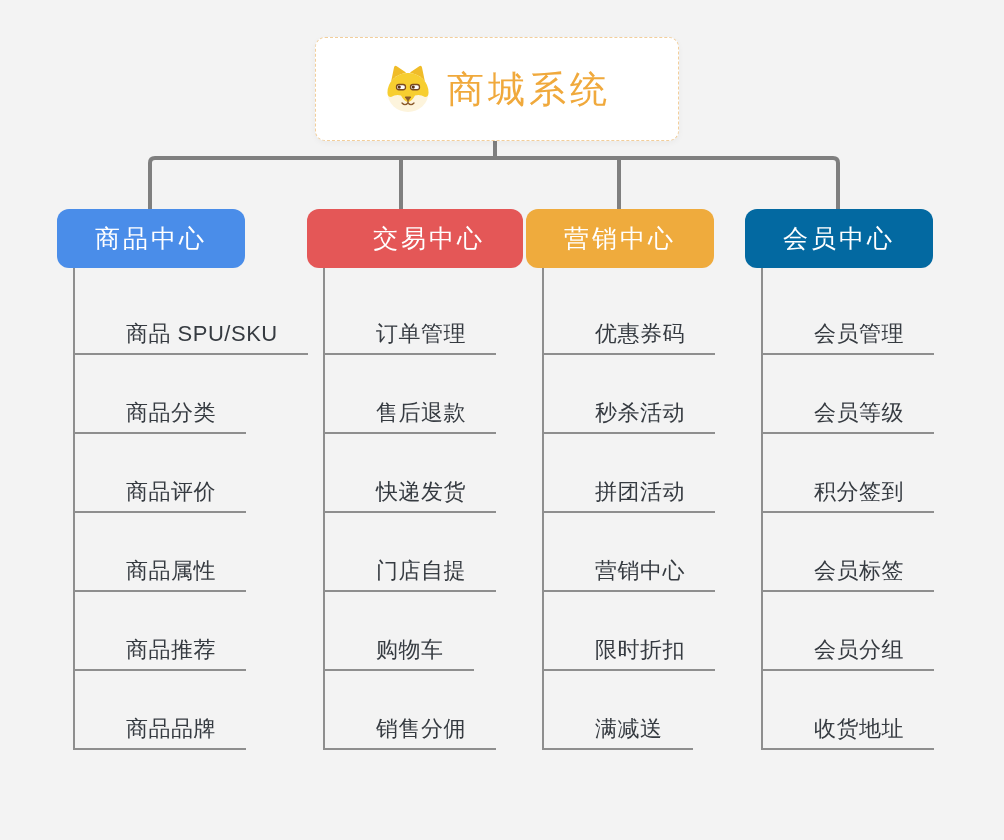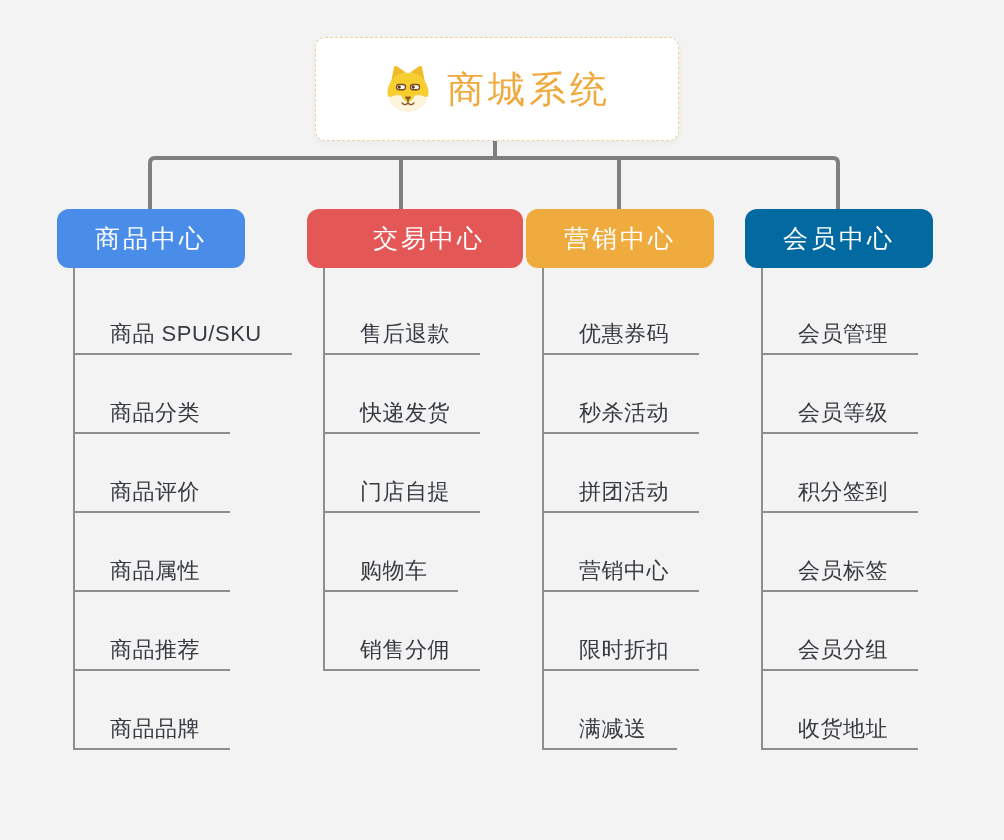--- a/index.html
+++ b/index.html
@@ -34,21 +34,21 @@
   
   .children{
     position:absolute;top:268px;
     border-left:2px solid var(--childline,#8E8E8E);
   }
   .c0{left:73px}.c1{left:323px}.c2{left:542px}.c3{left:761px}
   .child-row{height:79px;display:flex;align-items:flex-end;}
   .children .child-row:first-child{height:87px;}
   .child-label{
     border-bottom:2px solid var(--childline,#8E8E8E);
-    padding:0 30px 6px 35px;
+    padding:0 30px 6px 51px;
     font-size:22px;letter-spacing:0.5px;color:var(--text,#363B41);
     white-space:nowrap;line-height:1.25;
   }
 </style>
 </head>
 <body style="--bg: #F3F3F3; --line: #7F7F7F; --childline: #8E8E8E; --text: #363B41; --root-border: #F2CE9B; --root-title: #F0A93C;">
 
 <div class="canvas">
 
   <svg class="connectors" width="1004" height="840">
@@ -104,20 +104,23 @@
     <div class="child-row">
         <div class="child-label">商品推荐</div>
       </div>
     <div class="child-row">
         <div class="child-label">商品品牌</div>
       </div>
   </div>
 
   <div class="children c1">
     <div class="child-row">
+        <div class="child-label">订单管理</div>
+      </div>
+    <div class="child-row">
         <div class="child-label">售后退款</div>
       </div>
     <div class="child-row">
         <div class="child-label">快递发货</div>
       </div>
     <div class="child-row">
         <div class="child-label">门店自提</div>
       </div>
     <div class="child-row">
         <div class="child-label">购物车</div>

